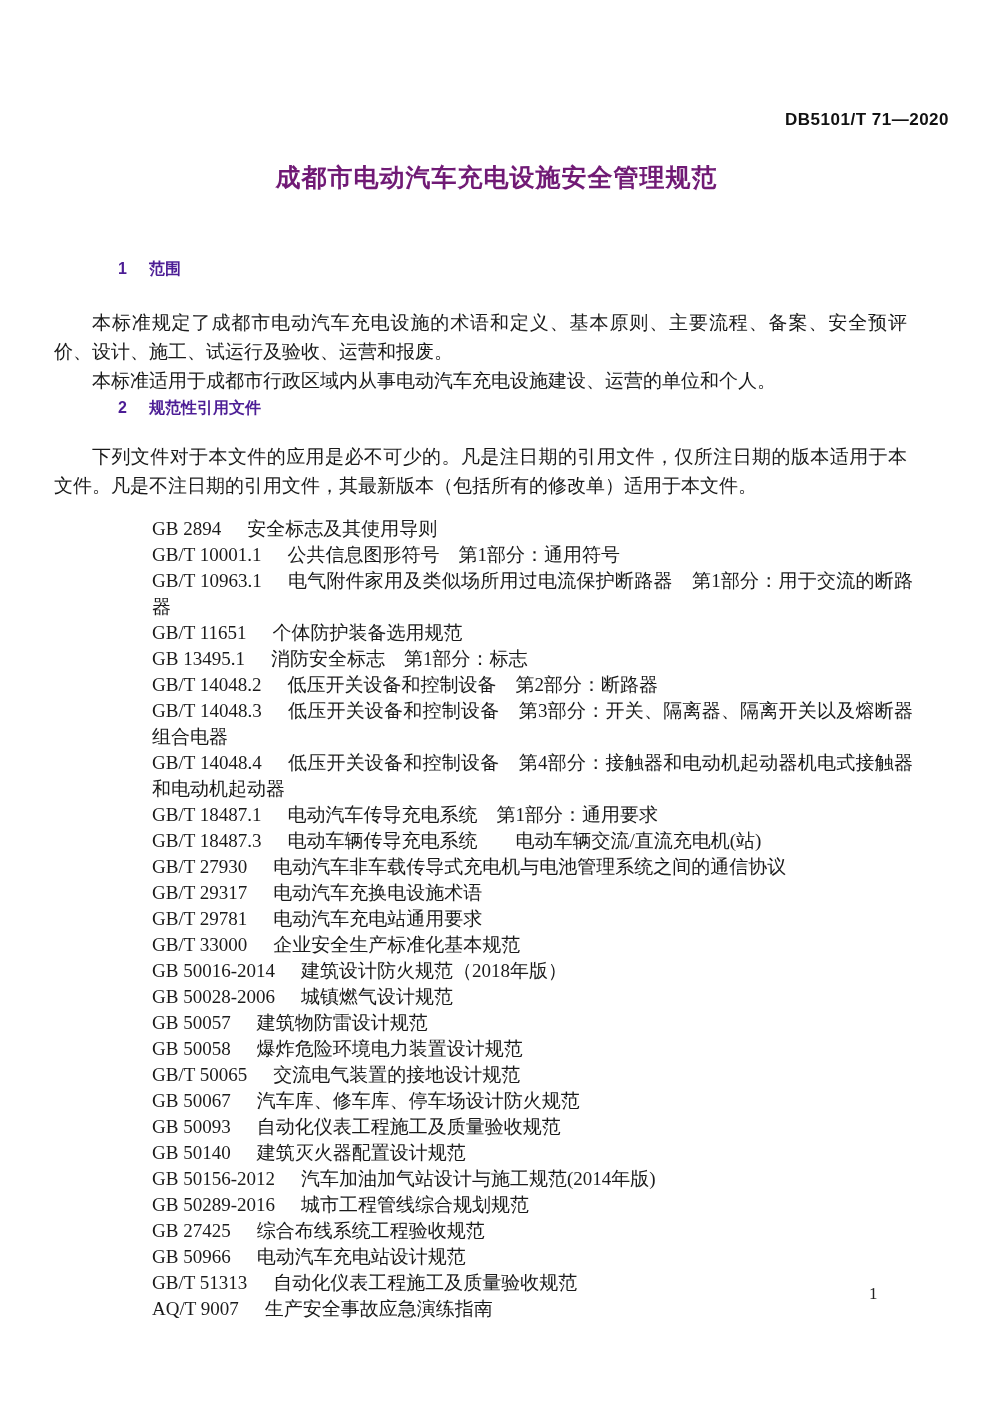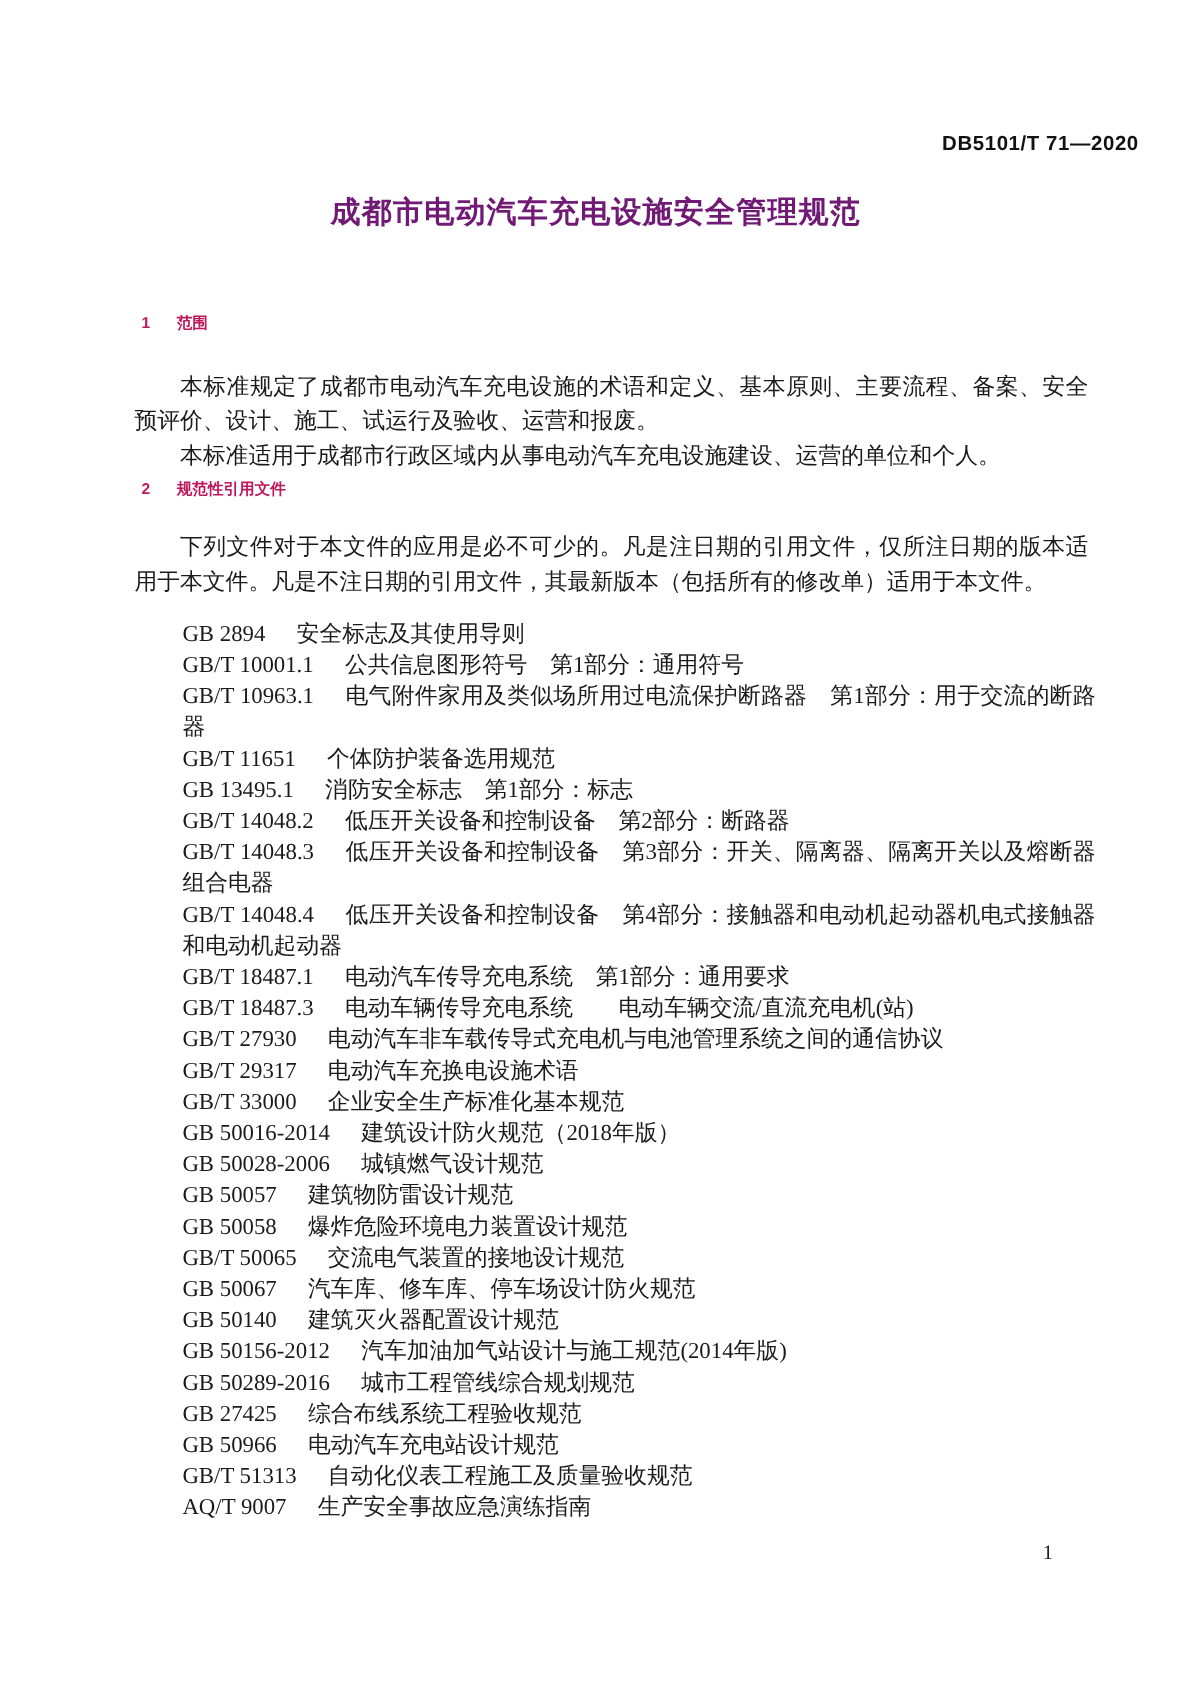--- a/index.html
+++ b/index.html
@@ -29,29 +29,29 @@
     font-weight: 700;
     font-size: 25px;
     line-height: 34px;
     letter-spacing: 1px;
     color: #701a75;
   }
   .sec-heading {
     margin-left: 118px;
     font-family: "Liberation Sans", "DejaVu Sans", sans-serif;
     font-weight: 700;
-    font-size: 13px;
+    font-size: 16px;
     line-height: 26px;
-    color: #be185d;
+    color: #4c1d95;
   }
   .sec-heading .num { display: inline-block; margin-right: 22px; }
   #sec1-heading { margin-top: 62px; }
   #sec2-heading { }
   .paras {
-    margin: 26px 86px 0 112px;
+    margin: 26px 86px 0 54px;
     font-size: 19px;
     line-height: 29px;
     text-align: justify;
   }
   .paras p { text-indent: 2em; }
   #refs-para { margin-top: 21px; }
   .refs {
     margin: 16px 80px 0 152px;
     font-size: 19px;
     line-height: 26px;
@@ -124,39 +124,45 @@
       <div class="ref">
       <span class="code">GB/T 18487.3</span><span class="rtitle">电动车辆传导充电系统　　电动车辆交流/直流充电机(站)</span>
     </div>
       <div class="ref">
       <span class="code">GB/T 27930</span><span class="rtitle">电动汽车非车载传导式充电机与电池管理系统之间的通信协议</span>
     </div>
       <div class="ref">
       <span class="code">GB/T 29317</span><span class="rtitle">电动汽车充换电设施术语</span>
     </div>
       <div class="ref">
+      <span class="code">GB/T 29781</span><span class="rtitle">电动汽车充电站通用要求</span>
+    </div>
+      <div class="ref">
       <span class="code">GB/T 33000</span><span class="rtitle">企业安全生产标准化基本规范</span>
     </div>
       <div class="ref">
       <span class="code">GB 50016-2014</span><span class="rtitle">建筑设计防火规范（2018年版）</span>
     </div>
       <div class="ref">
       <span class="code">GB 50028-2006</span><span class="rtitle">城镇燃气设计规范</span>
     </div>
       <div class="ref">
       <span class="code">GB 50057</span><span class="rtitle">建筑物防雷设计规范</span>
     </div>
       <div class="ref">
       <span class="code">GB 50058</span><span class="rtitle">爆炸危险环境电力装置设计规范</span>
     </div>
       <div class="ref">
       <span class="code">GB/T 50065</span><span class="rtitle">交流电气装置的接地设计规范</span>
     </div>
       <div class="ref">
       <span class="code">GB 50067</span><span class="rtitle">汽车库、修车库、停车场设计防火规范</span>
+    </div>
+      <div class="ref">
+      <span class="code">GB 50093</span><span class="rtitle">自动化仪表工程施工及质量验收规范</span>
     </div>
       <div class="ref">
       <span class="code">GB 50140</span><span class="rtitle">建筑灭火器配置设计规范</span>
     </div>
       <div class="ref">
       <span class="code">GB 50156-2012</span><span class="rtitle">汽车加油加气站设计与施工规范(2014年版)</span>
     </div>
       <div class="ref">
       <span class="code">GB 50289-2016</span><span class="rtitle">城市工程管线综合规划规范</span>
     </div>

